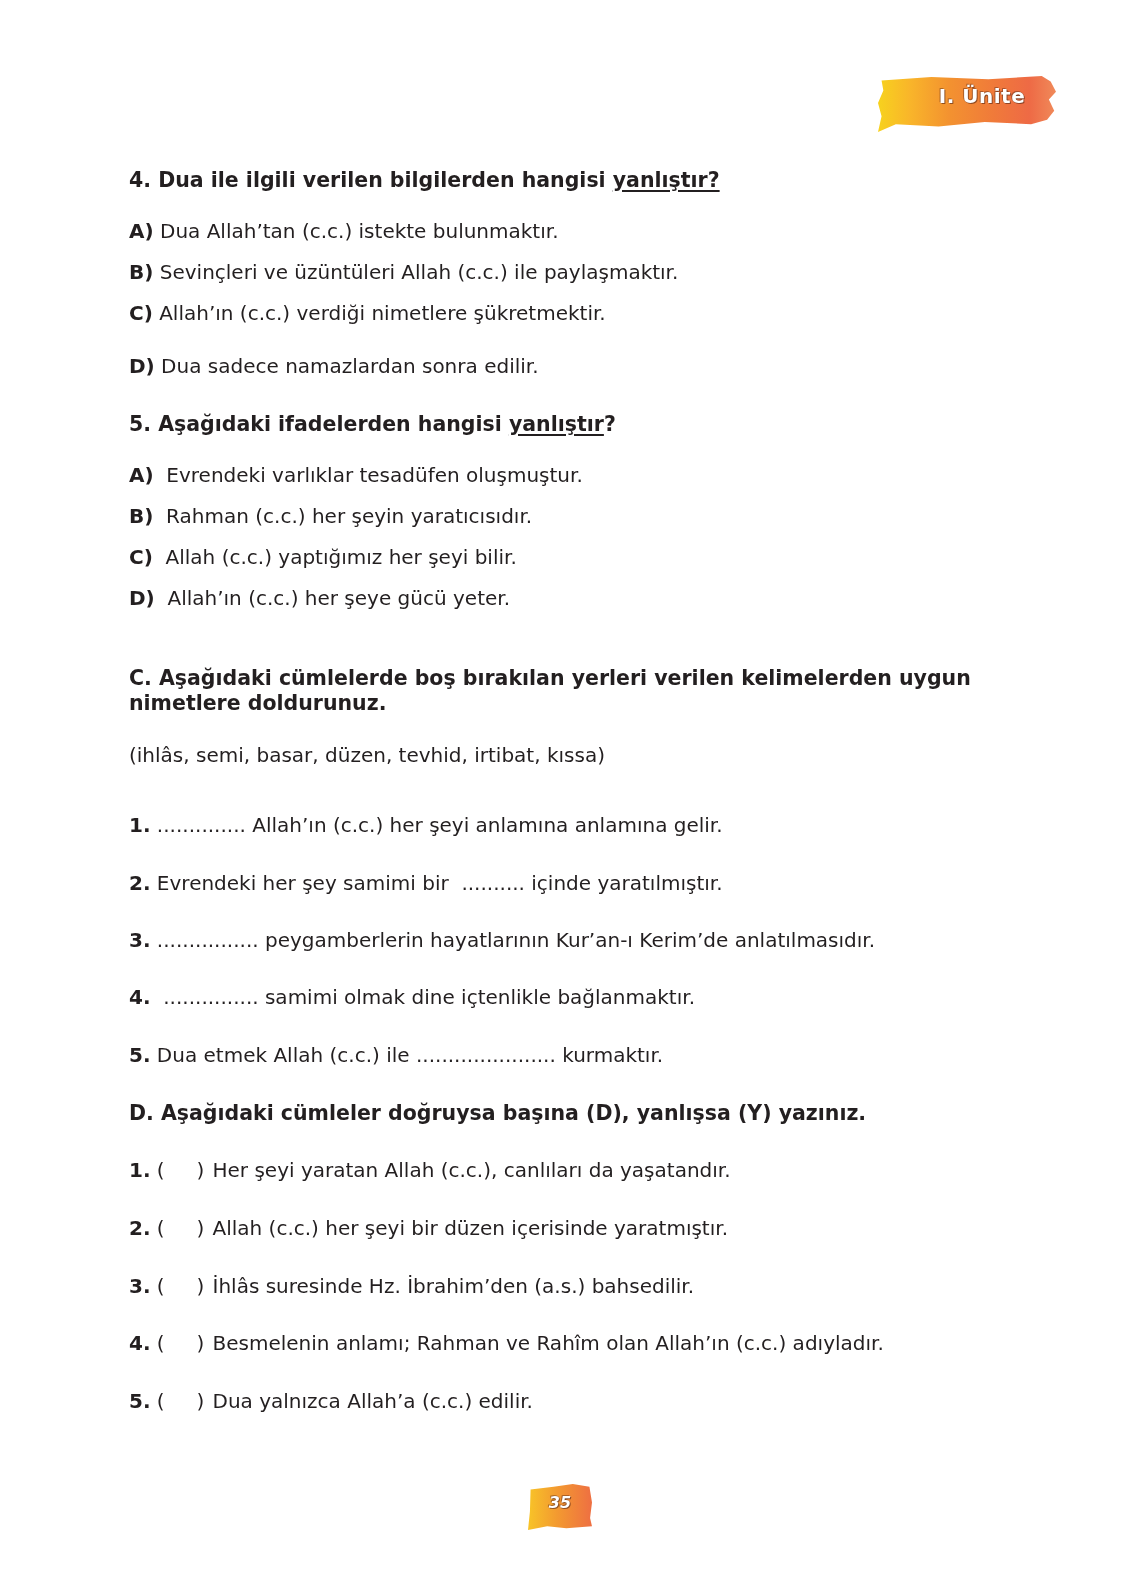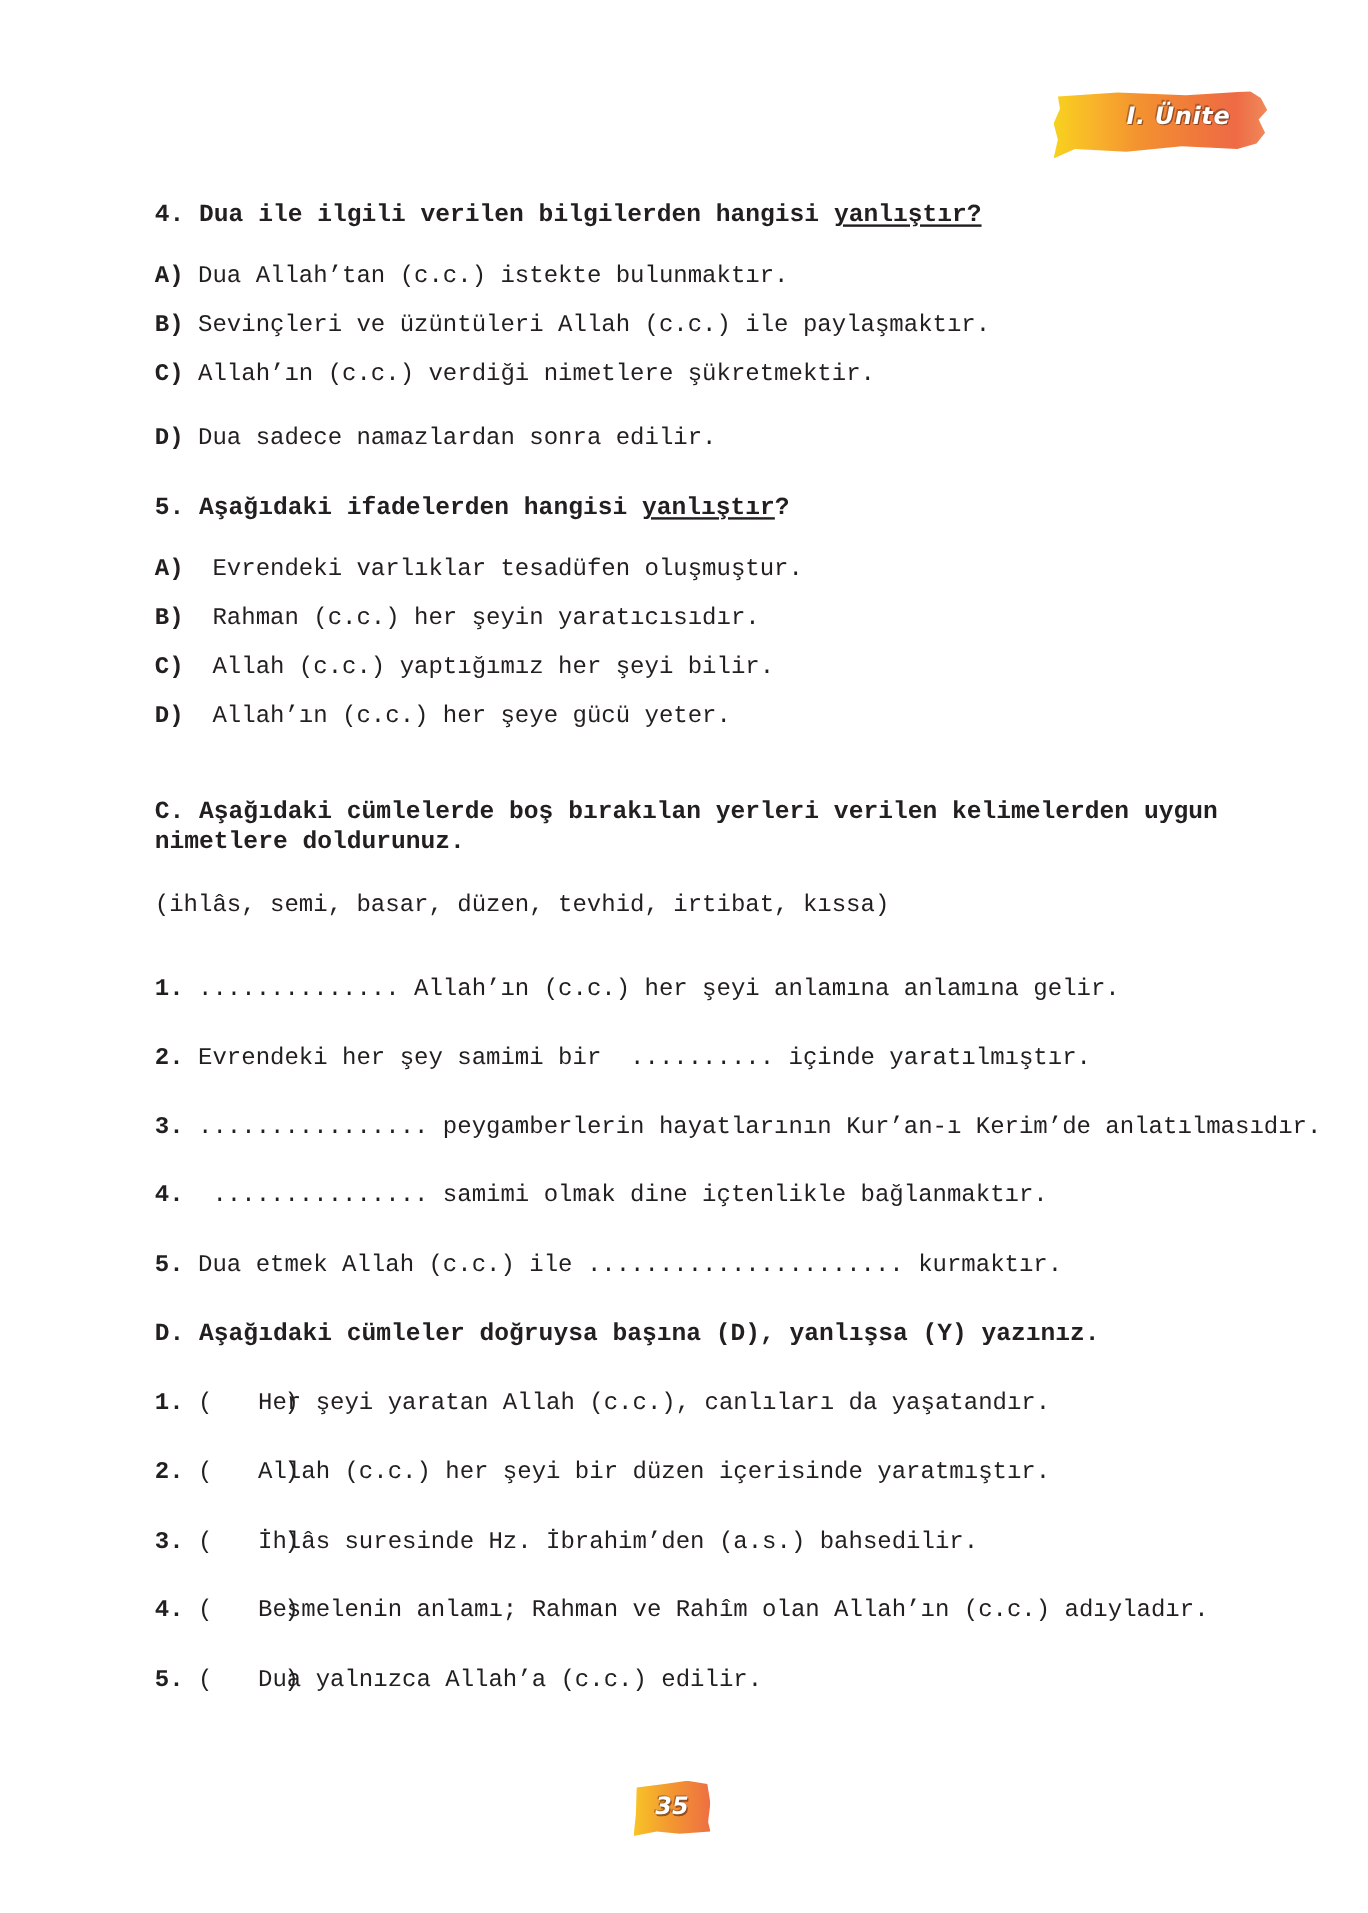--- a/index.html
+++ b/index.html
@@ -11,43 +11,43 @@
       position: absolute; left: 878px; top: 76px; width: 178px; height: 56px;
     }
     .unit-badge .brush {
       position: absolute; inset: 0;
       background: linear-gradient(90deg, #f7d21e 0%, #f9b52a 18%, #f39230 40%, #f07a3a 65%, #ee6a45 85%, #f08a5a 100%);
       clip-path: polygon(2% 8%, 30% 2%, 62% 6%, 92% 0%, 97% 10%, 100% 28%, 96% 42%, 99% 62%, 95% 78%, 86% 86%, 60% 82%, 34% 90%, 10% 86%, 0% 100%, 2% 72%, 0% 48%, 3% 26%);
     }
     .unit-badge .label {
       position: absolute; left: 0; right: 0; top: 8px; text-align: center;
       padding-left: 30px;
-      font-family: "DejaVu Sans", sans-serif; font-style: italic; font-weight: bold;
+      font-family: "DejaVu Sans", sans-serif; font-weight: bold;
       font-size: 20px; color: #ffffff;
       text-shadow: 0 0 1px #6a3a20, 1px 1px 0 rgba(90,40,20,0.6), -1px -1px 0 rgba(90,40,20,0.4);
       letter-spacing: 0.5px;
     }
     .content { position: absolute; left: 129px; top: 0; width: 900px; }
-    .line { position: absolute; left: 0; white-space: nowrap; font-size: 20px; line-height: 28px; font-family: Liberation Mono, monospace; }
+    .line { position: absolute; left: 0; white-space: nowrap; font-size: 20px; line-height: 28px; }
     .bold { font-weight: bold; }
     .q-title { font-weight: bold; font-size: 20.5px; }
     .u { text-decoration: underline; text-underline-offset: 3px; text-decoration-thickness: 2px; }
     .opt-letter { font-weight: bold; }
     .paren { display: inline-block; width: 62px; }
     .page-num {
       position: absolute; left: 528px; top: 1484px; width: 64px; height: 46px;
     }
     .page-num .brush {
       position: absolute; inset: 0;
       background: linear-gradient(90deg, #f8c428 0%, #f39a30 45%, #ee6f42 100%);
       clip-path: polygon(4% 12%, 40% 6%, 70% 0%, 96% 6%, 100% 40%, 97% 74%, 100% 92%, 60% 96%, 30% 92%, 0% 100%, 3% 60%);
     }
     .page-num .label {
       position: absolute; left: 0; right: 0; top: 9px; text-align: center;
-      font-style: italic; font-weight: bold; font-size: 20px; color: #fff;
+      font-style: italic; font-weight: bold; font-size: 16px; color: #fff;
       text-shadow: 0 0 1px #6a3a20, 1px 1px 0 rgba(90,40,20,0.6), -1px -1px 0 rgba(90,40,20,0.4);
     }
   </style>
 </head>
 <body>
 
 <div class="unit-badge">
   <div class="brush"></div>
   <div class="label">I. Ünite</div>
 </div>

